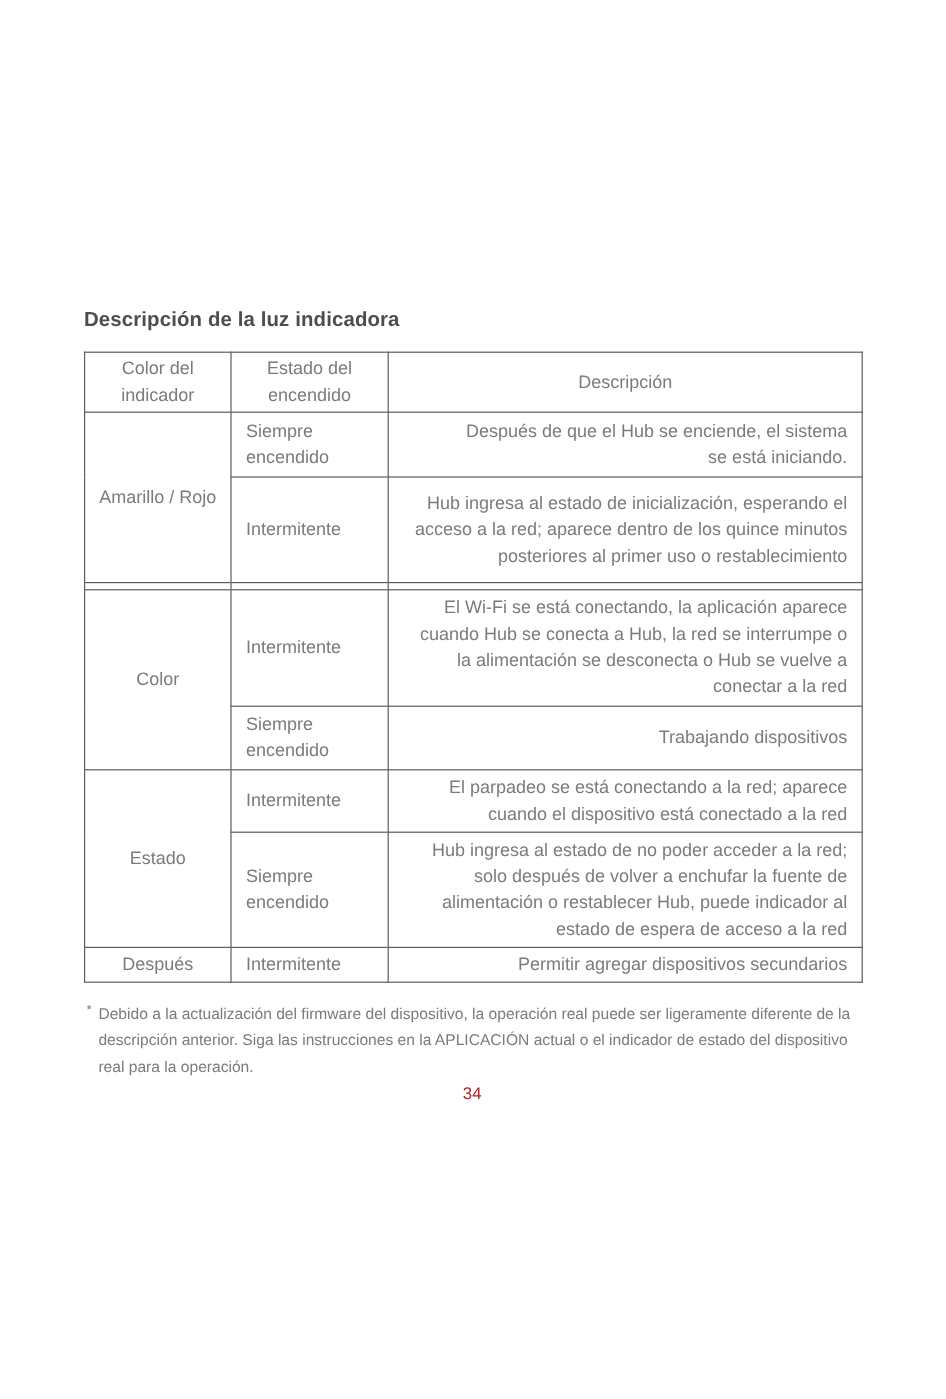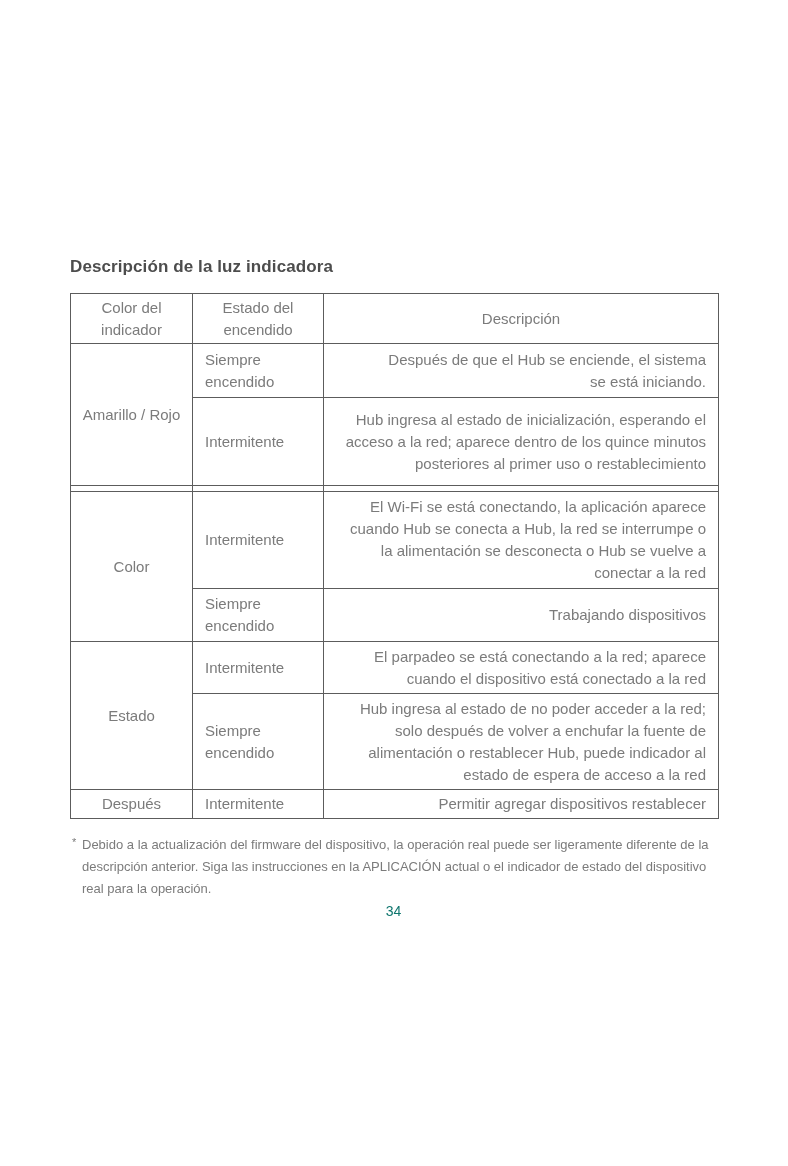--- a/index.html
+++ b/index.html
@@ -72,21 +72,21 @@
     top: -3px;
     font-size: 11px;
   }
   .page-number {
     position: absolute;
     left: 0;
     top: 903px;
     width: 787px;
     text-align: center;
     font-size: 14px;
-    color: #0f766e;
+    color: #b91c1c;
   }
 </style>
 </head>
 <body>
 
 <div class="page">
 
   <h1 class="title">Descripción de la luz indicadora</h1>
 
   <table class="indicator-table">
@@ -132,21 +132,21 @@
         <td class="estado-col">Intermitente</td>
         <td class="desc-col">El parpadeo se está conectando a la red; aparece cuando el dispositivo está conectado a la red</td>
       </tr>
       <tr class="h96">
         <td class="estado-col">Siempre encendido</td>
         <td class="desc-col">Hub ingresa al estado de no poder acceder a la red; solo después de volver a enchufar la fuente de alimentación o restablecer Hub, puede indicador al estado de espera de acceso a la red</td>
       </tr>
       <tr class="h29">
         <td class="color-col">Después</td>
         <td class="estado-col">Intermitente</td>
-        <td class="desc-col">Permitir agregar dispositivos restablecer</td>
+        <td class="desc-col">Permitir agregar dispositivos secundarios</td>
       </tr>
     </tbody>
   </table>
 
   <div class="footnote">
     <span class="marker">*</span><span>Debido a la actualización del firmware del dispositivo, la operación real puede ser ligeramente diferente de la descripción anterior. Siga las instrucciones en la APLICACIÓN actual o el indicador de estado del dispositivo real para la operación.</span>
   </div>
 
   <div class="page-number">34</div>
 

